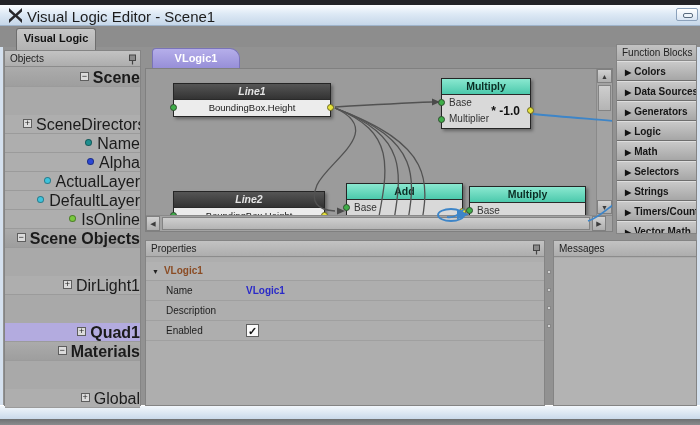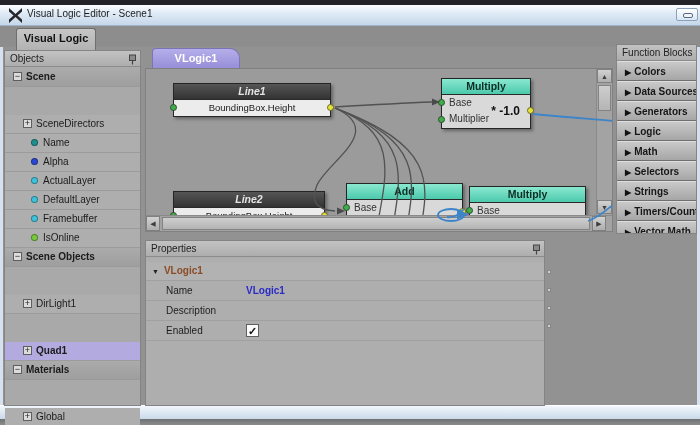--- a/index.html
+++ b/index.html
@@ -4,21 +4,21 @@
 <style>
   * { box-sizing: border-box; margin: 0; padding: 0; }
   html,body { width:700px; height:425px; }
   body { font-family:"Liberation Sans", sans-serif; background:#77797c; position:relative; overflow:hidden; }
   #app { position:absolute; inset:0; width:700px; height:425px; background:#929292; }
 
   
   .top-strip { position:absolute; left:0; top:0; width:700px; height:5px; background:#232327; }
   .titlebar { position:absolute; left:0; top:5px; width:700px; height:21px;
     background:linear-gradient(#fbfdff, #dde9f5 45%, #c6d7e9); border-bottom:1px solid #9fb4cb; }
-  .title-text { position:absolute; left:27px; top:3px; font-size:10px; color:#1c1c1c; }
+  .title-text { position:absolute; left:27px; top:3px; font-size:15px; color:#1c1c1c; }
   .app-icon { position:absolute; left:8px; top:3px; width:15px; height:15px; }
   .min-btn { position:absolute; right:2px; top:3px; width:22px; height:13px; border:1px solid #8ba1bb;
     border-radius:2px; background:linear-gradient(#ffffff,#d9e5f3); }
   .min-btn::after { content:""; position:absolute; left:6px; top:4px; width:8px; height:3px;
     border:1px solid #5a6b7e; border-radius:2px; background:#eef4fa; }
   .tabstrip { position:absolute; left:0; top:26px; width:700px; height:21px; background:#8d8d8d; }
   .main-tab { position:absolute; left:16px; top:28px; width:80px; height:34px;
     background:linear-gradient(#c6c6c6,#a7a7a7); border:1px solid #6e6e6e; border-bottom:none;
     border-radius:3px 3px 0 0; font-size:11px; font-weight:bold; color:#111;
     text-align:center; line-height:18px; }
@@ -31,22 +31,22 @@
 
   
   .panel { position:absolute; background:#ababab; border:1px solid #848484; }
   .panel-header { position:relative; height:16px; background:linear-gradient(#c3c3c3,#adadad);
     border-bottom:1px solid #8c8c8c; font-size:10px; color:#222; line-height:15px; padding-left:5px; }
   .pin { position:absolute; right:3px; top:3px; width:9px; height:11px; }
 
   
   #objects-panel { left:4px; top:50px; width:137px; height:356px; }
   .tree { position:absolute; left:0; top:17px; right:0; bottom:0; background:#a9a9a9; }
-  .trow { position:relative; height:19px; line-height:18px; font-size:10px; color:#1b1b1b;
-    background:#aeaeae; border-bottom:1px solid #9b9b9b; white-space:nowrap; overflow:hidden; }
+  .trow { position:relative; height:19px; line-height:18px; font-size:16px; color:#1b1b1b;
+    background:#aeaeae; border-bottom:1px solid #9b9b9b; white-space:nowrap; overflow:hidden;text-align:right; }
   .trow.group { background:linear-gradient(#ababab,#9e9e9e); font-weight:bold; }
   .trow.selected { background:#b3abdf; font-weight:bold; }
   .tlabel { vertical-align:middle; }
   .box-ico { display:inline-block; width:9px; height:9px; background:#dcdcdc; border:1px solid #5e5e5e;
     font-size:9px; line-height:7px; text-align:center; color:#222; vertical-align:middle;
     margin:0 4px 2px 0; font-weight:normal; }
   .box-minus::before { content:"−"; } .box-plus::before { content:"+"; }
   .ind1 { padding-left:8px; } .ind2 { padding-left:18px;margin-top:28px; } .ind3 { padding-left:26px; }
   .dot-ico { display:inline-block; width:7px; height:7px; border-radius:50%; margin:0 5px 2px 0;
     vertical-align:middle; border:1px solid rgba(0,0,0,.35); }
@@ -144,21 +144,20 @@
         <line x1="4.5" y1="6.5" x2="4.5" y2="10.5" stroke="#444" stroke-width="1.2"></line>
       </svg>
     </div>
     <div class="tree">
       <div class="trow group ind1"><span class="box-ico box-minus"></span><span class="tlabel">Scene</span></div>
       <div class="trow ind2"><span class="box-ico box-plus"></span><span class="tlabel">SceneDirectors</span></div>
       <div class="trow ind3"><span class="dot-ico c-teal"></span><span class="tlabel">Name</span></div>
       <div class="trow ind3"><span class="dot-ico c-blue"></span><span class="tlabel">Alpha</span></div>
       <div class="trow ind3"><span class="dot-ico c-cyan"></span><span class="tlabel">ActualLayer</span></div>
       <div class="trow ind3"><span class="dot-ico c-cyan"></span><span class="tlabel">DefaultLayer</span></div>
-      <div class="trow ind3"><span class="dot-ico c-cyan"></span><span class="tlabel">Framebuffer</span></div>
       <div class="trow ind3"><span class="dot-ico c-green"></span><span class="tlabel">IsOnline</span></div>
       <div class="trow group ind1"><span class="box-ico box-minus"></span><span class="tlabel">Scene Objects</span></div>
       <div class="trow ind2"><span class="box-ico box-plus"></span><span class="tlabel">DirLight1</span></div>
       <div class="trow selected ind2"><span class="box-ico box-plus"></span><span class="tlabel">Quad1</span></div>
       <div class="trow group ind1"><span class="box-ico box-minus"></span><span class="tlabel">Materials</span></div>
       <div class="trow ind2"><span class="box-ico box-plus"></span><span class="tlabel">Global</span></div>
     </div>
   </div>
 
   <div id="canvas-wrap">
@@ -289,14 +288,18 @@
     </div>
   </div>
 
   <div class="splitter-dots">
     <span class="sdot" style="top:30px;"></span>
     <span class="sdot" style="top:48px;"></span>
     <span class="sdot" style="top:66px;"></span>
     <span class="sdot" style="top:84px;"></span>
   </div>
 
+  <div class="panel" id="messages-panel">
+    <div class="panel-header">Messages</div>
+    <div class="msg-body"></div>
+  </div>
 
 </div>
 
 </body></html>

